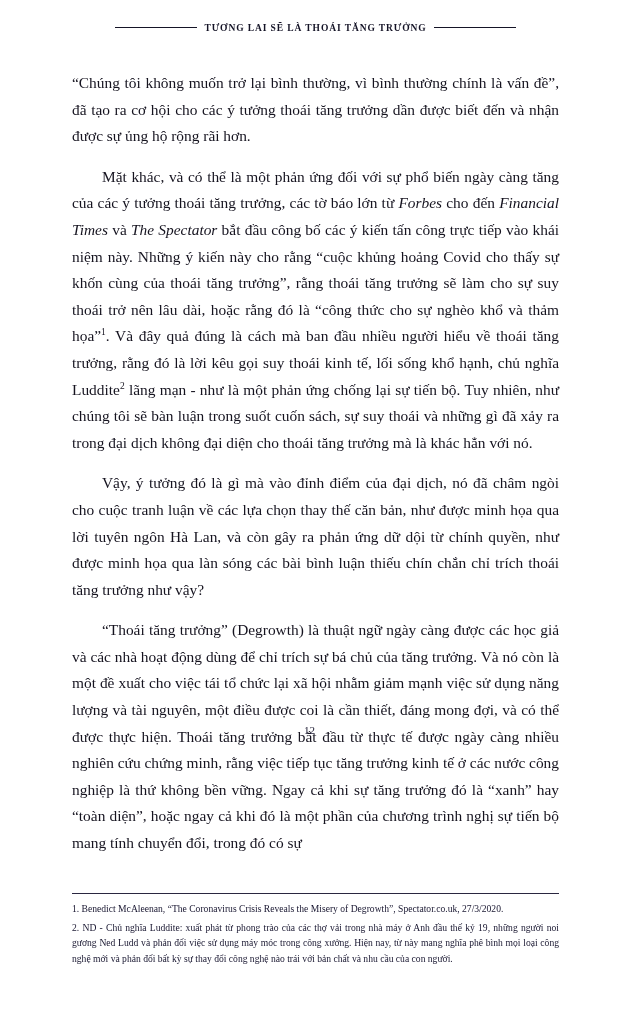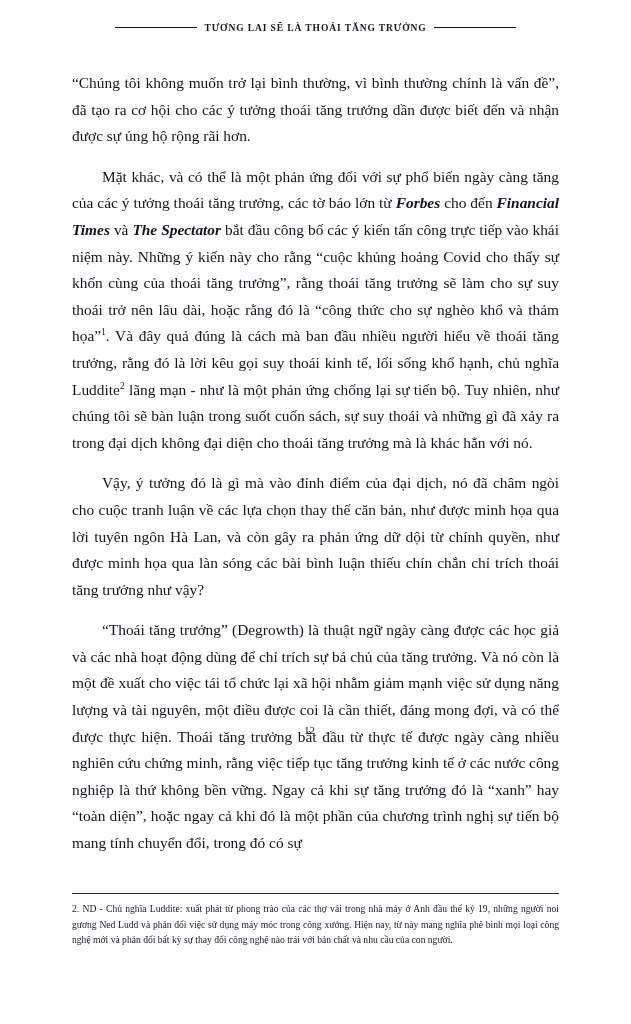--- a/index.html
+++ b/index.html
@@ -71,21 +71,20 @@
     -webkit-font-smoothing: antialiased;
   }
   .para.indent {
     text-indent: 30px;
   }
   .para + .para {
     margin-top: 14px;
   }
   .para em {
     font-style: italic;
-    font-weight: bold;
   }
   sup {
     font-size: 9.5px;
     vertical-align: super;
     line-height: 0;
   }
 
   
   .footnotes {
     position: absolute;
@@ -134,18 +133,19 @@
     <p class="para indent">Mặt khác, và có thể là một phản ứng đối với sự phổ biến ngày càng tăng của các ý tưởng thoái tăng trưởng, các tờ báo lớn từ <em>Forbes</em> cho đến <em>Financial Times</em> và <em>The Spectator</em> bắt đầu công bố các ý kiến tấn công trực tiếp vào khái niệm này. Những ý kiến này cho rằng “cuộc khủng hoảng Covid cho thấy sự khốn cùng của thoái tăng trưởng”, rằng thoái tăng trưởng sẽ làm cho sự suy thoái trở nên lâu dài, hoặc rằng đó là “công thức cho sự nghèo khổ và thảm họa”<sup>1</sup>. Và đây quả đúng là cách mà ban đầu nhiều người hiểu về thoái tăng trưởng, rằng đó là lời kêu gọi suy thoái kinh tế, lối sống khổ hạnh, chủ nghĩa Luddite<sup>2</sup> lãng mạn - như là một phản ứng chống lại sự tiến bộ. Tuy nhiên, như chúng tôi sẽ bàn luận trong suốt cuốn sách, sự suy thoái và những gì đã xảy ra trong đại dịch không đại diện cho thoái tăng trưởng mà là khác hẳn với nó.</p>
 
     <p class="para indent">Vậy, ý tưởng đó là gì mà vào đỉnh điểm của đại dịch, nó đã châm ngòi cho cuộc tranh luận về các lựa chọn thay thế căn bản, như được minh họa qua lời tuyên ngôn Hà Lan, và còn gây ra phản ứng dữ dội từ chính quyền, như được minh họa qua làn sóng các bài bình luận thiếu chín chắn chỉ trích thoái tăng trưởng như vậy?</p>
 
     <p class="para indent">“Thoái tăng trưởng” (Degrowth) là thuật ngữ ngày càng được các học giả và các nhà hoạt động dùng để chỉ trích sự bá chủ của tăng trưởng. Và nó còn là một đề xuất cho việc tái tổ chức lại xã hội nhằm giảm mạnh việc sử dụng năng lượng và tài nguyên, một điều được coi là cần thiết, đáng mong đợi, và có thể được thực hiện. Thoái tăng trưởng bắt đầu từ thực tế được ngày càng nhiều nghiên cứu chứng minh, rằng việc tiếp tục tăng trưởng kinh tế ở các nước công nghiệp là thứ không bền vững. Ngay cả khi sự tăng trưởng đó là “xanh” hay “toàn diện”, hoặc ngay cả khi đó là một phần của chương trình nghị sự tiến bộ mang tính chuyển đổi, trong đó có sự</p>
 
   </div>
 
   <div class="footnotes">
     <div class="footnote-rule"></div>
+    <p class="fn">1. Benedict McAleenan, “The Coronavirus Crisis Reveals the Misery of Degrowth”, Spectator.co.uk, 27/3/2020.</p>
     <p class="fn">2. ND - Chủ nghĩa Luddite: xuất phát từ phong trào của các thợ vải trong nhà máy ở Anh đầu thế kỷ 19, những người noi gương Ned Ludd và phản đối việc sử dụng máy móc trong công xưởng. Hiện nay, từ này mang nghĩa phê bình mọi loại công nghệ mới và phản đối bất kỳ sự thay đổi công nghệ nào trái với bản chất và nhu cầu của con người.</p>
   </div>
 
   <div class="folio">12</div>
 
 </div>
 
 </body></html>

